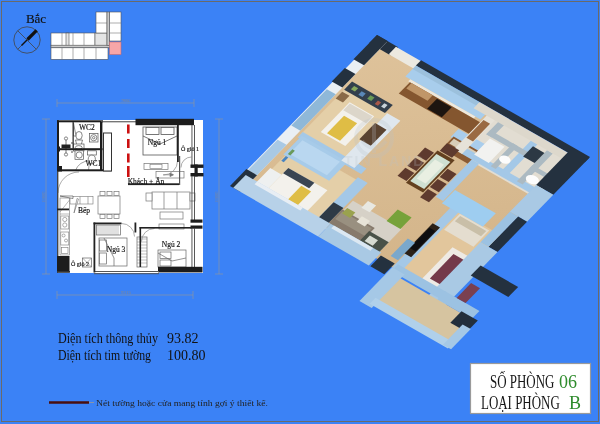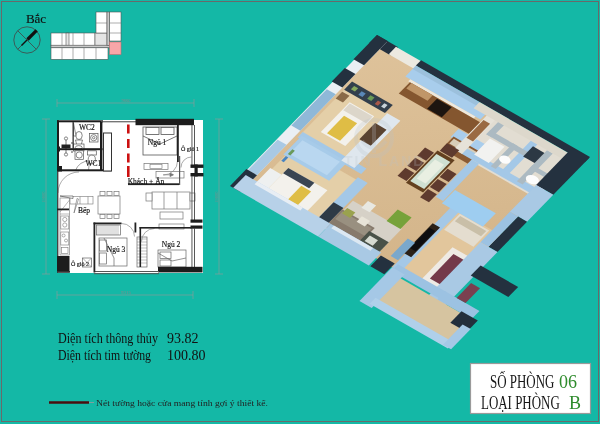--- a/index.html
+++ b/index.html
@@ -1,16 +1,16 @@
 <!DOCTYPE html>
 <html><head>
 <meta charset="utf-8">
 <style>
 html,body{margin:0;padding:0;background:#fff;}
-#page{position:relative;width:600px;height:424px;background:#14b8a6;overflow:hidden;
+#page{position:relative;width:600px;height:424px;background:#3b82f6;overflow:hidden;
 font-family:"Liberation Serif",serif;}
 svg{position:absolute;left:0;top:0;}
 </style>
 </head>
 <body>
 <div id="page">
 <svg width="600" height="424" viewBox="0 0 600 424">
 
 <rect x="1.5" y="1.5" width="597" height="420" fill="none" stroke="#6a6a6a" stroke-width="1"></rect>
 

